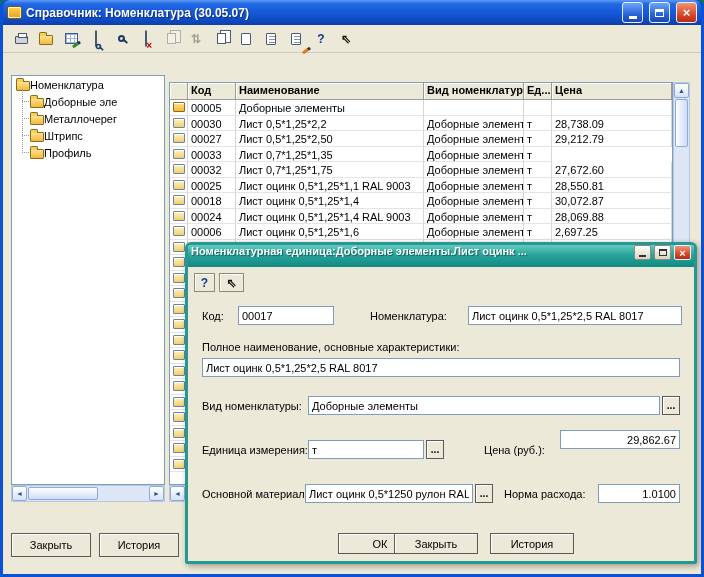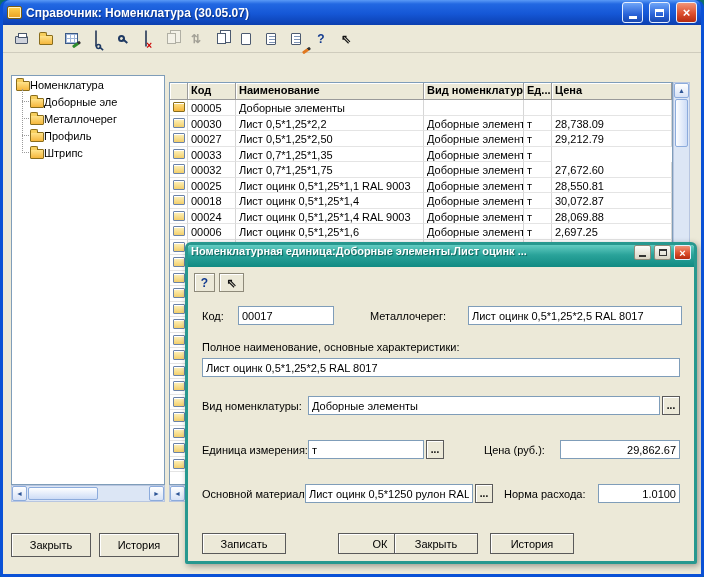--- a/index.html
+++ b/index.html
@@ -182,25 +182,25 @@
           <div class="tree-row">
     <span class="ic-folder"></span>
     <span class="tree-label">Доборные эле</span>
   </div>
           <div class="tree-row">
     <span class="ic-folder"></span>
     <span class="tree-label">Металлочерег</span>
   </div>
           <div class="tree-row">
     <span class="ic-folder"></span>
-    <span class="tree-label">Профиль</span>
+    <span class="tree-label">Штрипс</span>
   </div>
           <div class="tree-row">
     <span class="ic-folder"></span>
-    <span class="tree-label">Штрипс</span>
+    <span class="tree-label">Профиль</span>
   </div>
         </div>
     </div>
 
     <div class="hscroll" style="left:8px;top:460px;width:154px;">
       <span class="sb-btn">◄</span>
       <span class="sb-thumb h"></span>
       <span class="sb-fill"></span>
       <span class="sb-btn">►</span>
     </div>
@@ -489,42 +489,41 @@
 
       <button class="minibtn" style="left:6px;top:28px;">
           <span class="g">?</span>
         </button>
       <button class="minibtn" style="left:31px;top:28px;width:25px;">
           <span class="g" style="color:#111">⇖</span>
         </button>
 
       <span class="dlab" style="left:14px;top:65px;">Код:</span>
       <input class="dinput" style="left: 50px; top: 61px; width: 96px;" value="00017">
-      <span class="dlab" style="left:182px;top:65px;">Металлочерег:</span>
+      <span class="dlab" style="left:182px;top:65px;">Номенклатура:</span>
       <input class="dinput" style="left: 280px; top: 61px; width: 214px;" value="Лист оцинк 0,5*1,25*2,5 RAL 8017">
 
       <span class="dlab" style="left:14px;top:96px;">Полное наименование, основные характеристики:</span>
       <input class="dinput" style="left: 14px; top: 113px; width: 478px;" value="Лист оцинк 0,5*1,25*2,5 RAL 8017">
 
       <span class="dlab" style="left:14px;top:155px;">Вид номенклатуры:</span>
       <input class="dinput" style="left: 120px; top: 151px; width: 352px;" value="Доборные элементы">
       <button class="dots" style="left:474px;top:151px;">...</button>
 
       <span class="dlab" style="left:14px;top:199px;">Единица измерения:</span>
       <input class="dinput" style="left: 120px; top: 195px; width: 116px;" value="т">
       <button class="dots" style="left:238px;top:195px;">...</button>
       <span class="dlab" style="left:296px;top:199px;">Цена (руб.):</span>
-      <input class="dinput num" style="left: 372px; top: 195px; width: 120px;" value="29,862.67">
+      <input class="dinput num" style="left: 372px; top: 185px; width: 120px;" value="29,862.67">
 
       <span class="dlab" style="left:14px;top:243px;">Основной материал:</span>
       <input class="dinput" style="left: 117px; top: 239px; width: 168px;" value="Лист оцинк 0,5*1250 рулон RAL">
       <button class="dots" style="left:287px;top:239px;">...</button>
       <span class="dlab" style="left:316px;top:243px;">Норма расхода:</span>
       <input class="dinput num" style="left: 410px; top: 239px; width: 82px;" value="1.0100">
 
-      <button class="dbtn" style="left:14px;">Записать</button>
       <button class="dbtn" style="left:110px;margin-left:40px;">ОК</button>
       <button class="dbtn" style="left:206px;">Закрыть</button>
       <button class="dbtn" style="left:302px;">История</button>
     </div>
 
   </div>
 </div>
 
 </body></html>

